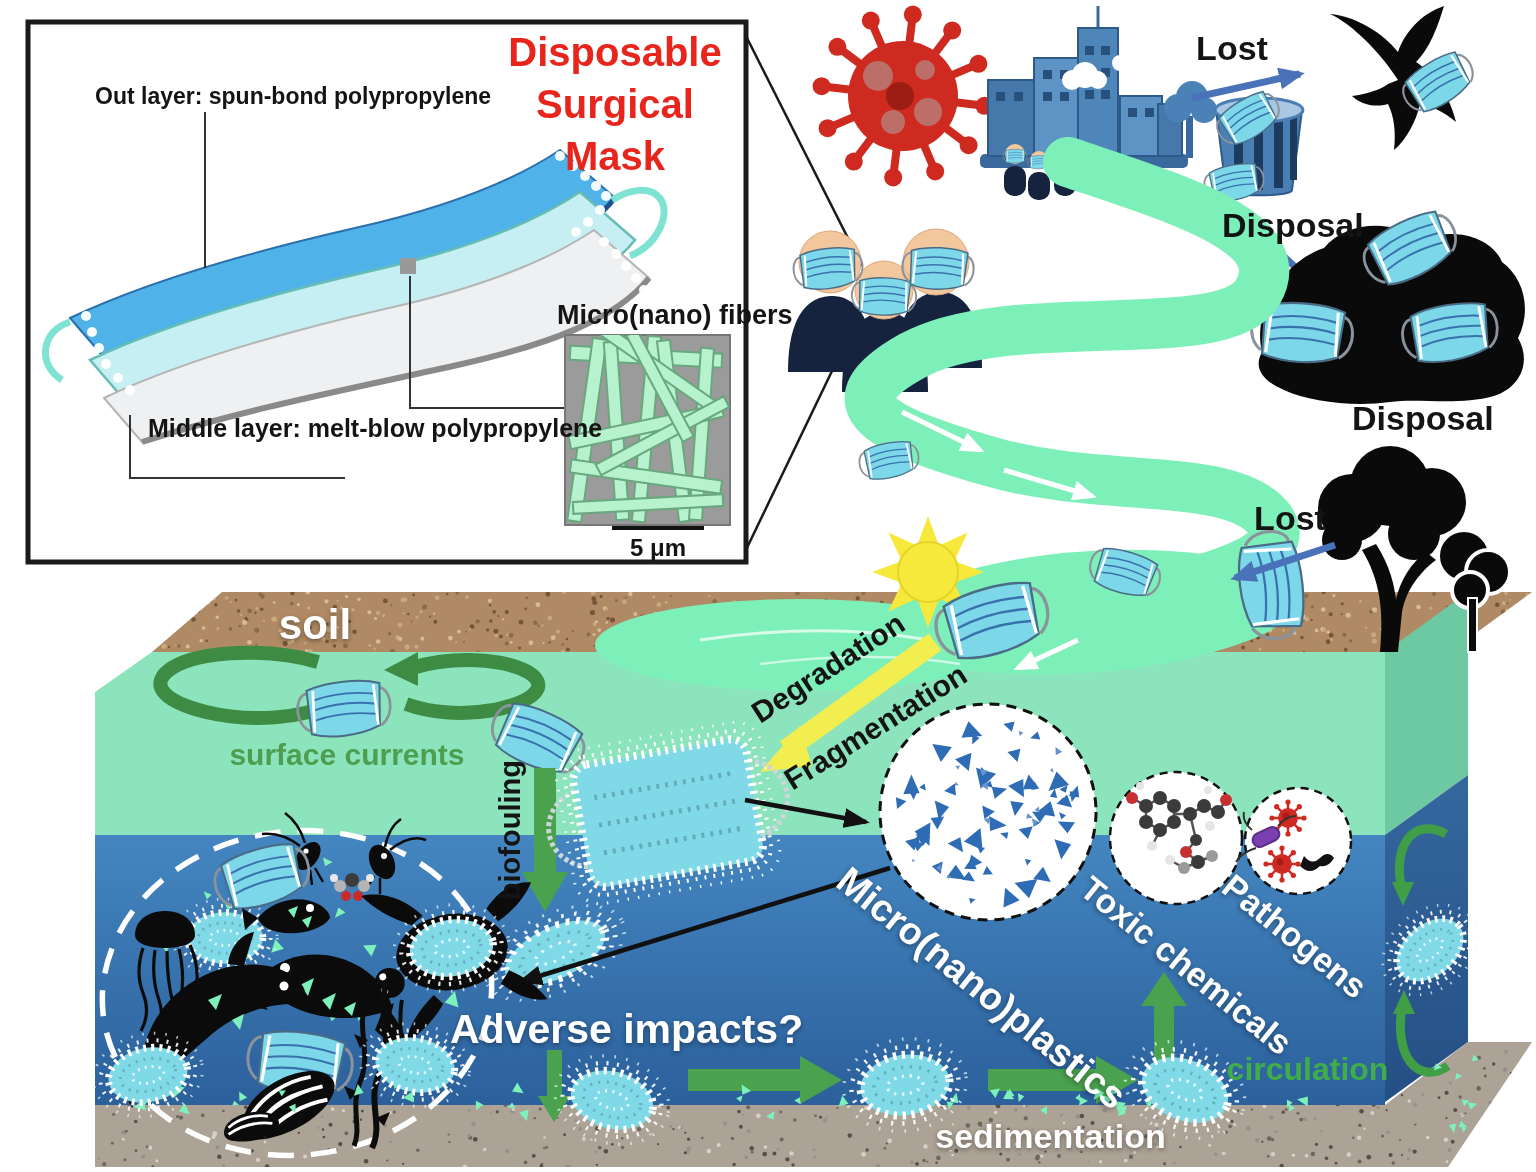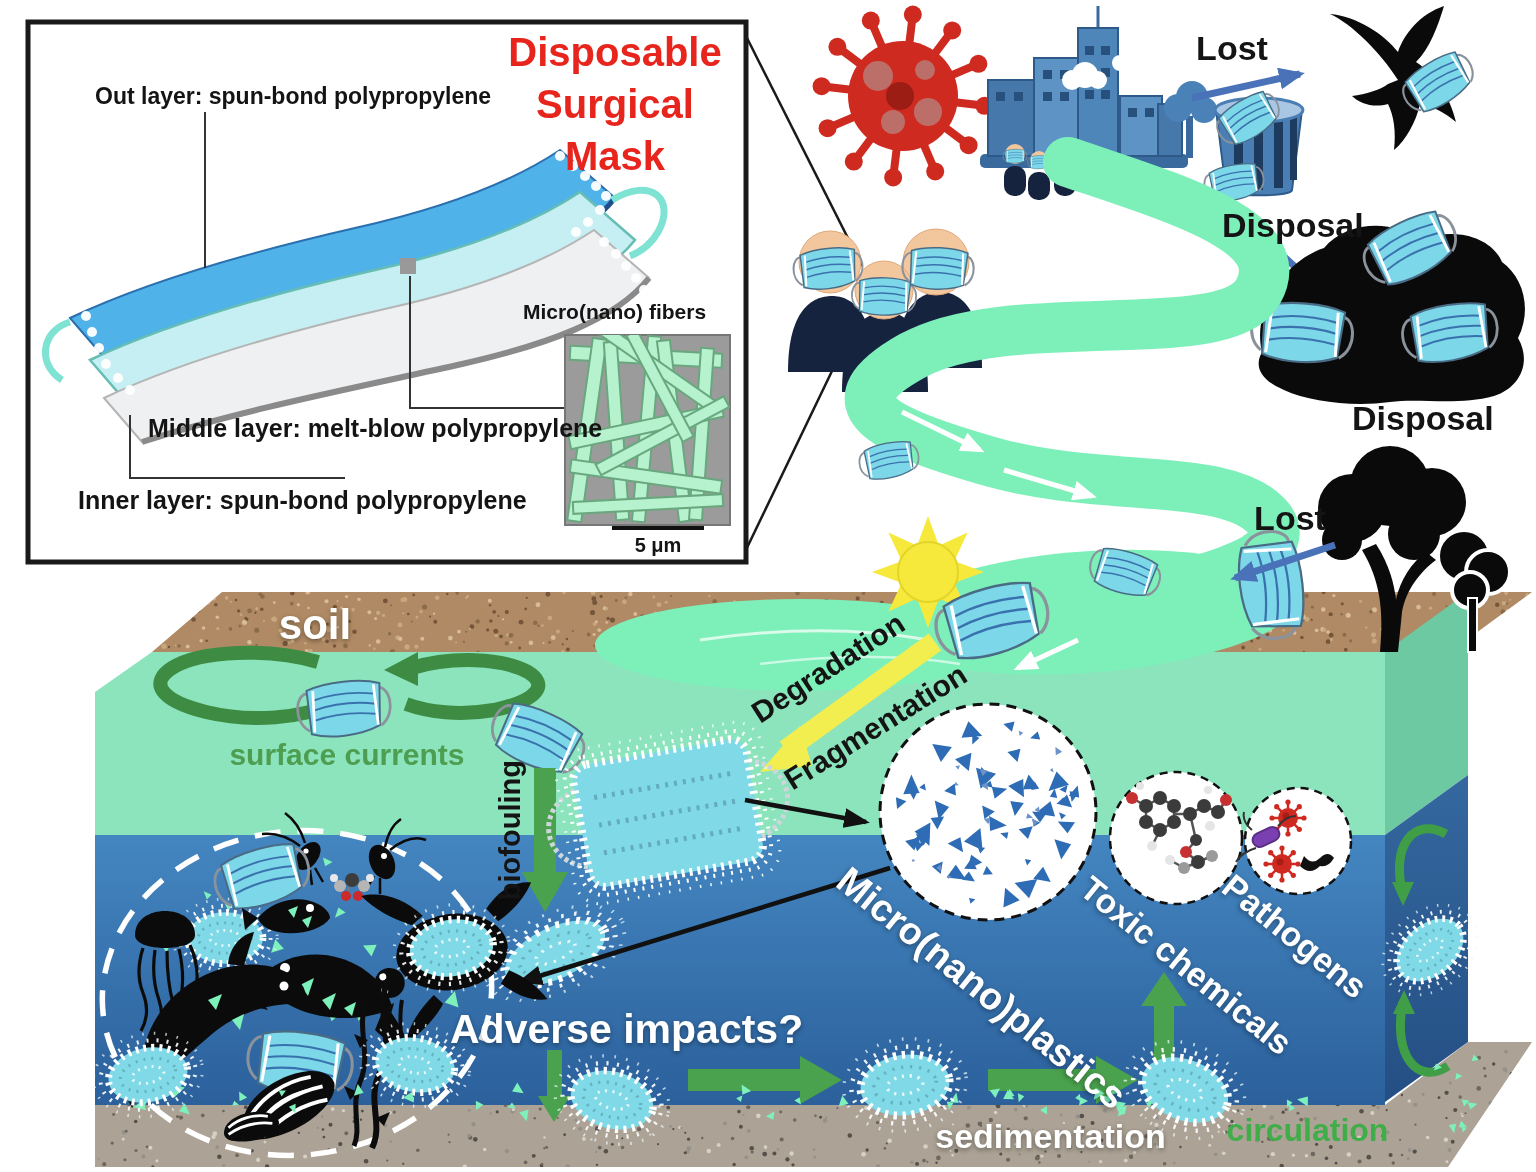--- a/index.html
+++ b/index.html
@@ -1886,34 +1886,33 @@
       </g>
   <use href="#sym-clump" transform="translate(148,1075) rotate(-12)"></use>
   <use href="#sym-clump" transform="translate(612,1100) rotate(15) scale(1.05)"></use>
   <use href="#sym-clump" transform="translate(905,1085) rotate(-8) scale(1.12)"></use>
   <use href="#sym-clump" transform="translate(1185,1090) rotate(22) scale(1.12)"></use>
 </svg>
 
 <div class="lbl wrap" style="left:492px;top:26px;width:246px;font-size:40px;color:#e8251d;line-height:1.3">Disposable Surgical Mask</div>
 <div class="lbl k" style="left:95px;top:83px;width:390px;font-size:23px">Out layer: spun-bond polypropylene</div>
 <div class="lbl k" style="left:148px;top:414px;width:440px;font-size:25px">Middle layer: melt-blow polypropylene</div>
-<div class="lbl k" style="left:78px;top:486px;width:420px;font-size:25px">Inner layer: spun-bond polypropylene</div>
-<div class="lbl k" style="left:517px;top:300px;width:195px;font-size:21px">Micro(nano) fibers</div>
-<div class="lbl k" style="left:608px;top:534px;width:100px;font-size:20px">5 μm</div>
+<div class="lbl k" style="left:557px;top:300px;width:195px;font-size:27px">Micro(nano) fibers</div>
+<div class="lbl k" style="left:608px;top:534px;width:100px;font-size:24px">5 μm</div>
 
 <div class="lbl k" style="left:1192px;top:28px;width:80px;font-size:34px">Lost</div>
 <div class="lbl k" style="left:1222px;top:205px;width:130px;font-size:34px">Disposal</div>
 <div class="lbl k" style="left:1352px;top:398px;width:125px;font-size:34px">Disposal</div>
 <div class="lbl k" style="left:1250px;top:498px;width:80px;font-size:34px">Lost</div>
 
 <div class="lbl k" style="left:723px;top:650px;width:210px;font-size:30px;transform:rotate(-33deg)">Degradation</div>
 <div class="lbl k" style="left:753px;top:709px;width:245px;font-size:30px;transform:rotate(-32deg)">Fragmentation</div>
 <div class="lbl k" style="left:425px;top:813px;width:170px;font-size:29px;transform:rotate(-90deg)">biofouling</div>
 
 <div class="lbl w" style="left:275px;top:600px;width:80px;font-size:42px">soil</div>
 <div class="lbl w" style="left:450px;top:1005px;width:350px;font-size:41px">Adverse impacts?</div>
 <div class="lbl" style="left:217px;top:737px;width:260px;font-size:30px;color:#4d9e50">surface currents</div>
 <div class="lbl w" style="left:856px;top:858px;font-size:38px;transform:rotate(39deg);transform-origin:left top">Micro(nano)plastics</div>
 <div class="lbl w" style="left:1098px;top:868px;font-size:34px;transform:rotate(39deg);transform-origin:left top">Toxic chemicals</div>
 <div class="lbl w" style="left:1240px;top:866px;font-size:34px;transform:rotate(39deg);transform-origin:left top">Pathogens</div>
-<div class="lbl" style="left:1225px;top:1112px;width:165px;font-size:32px;color:#3fae49">circulation</div>
+<div class="lbl" style="left:1225px;top:1051px;width:165px;font-size:32px;color:#3fae49">circulation</div>
 <div class="lbl w" style="left:928px;top:1116px;width:245px;font-size:34px">sedimentation</div>
 </div>
 
 </body></html>

